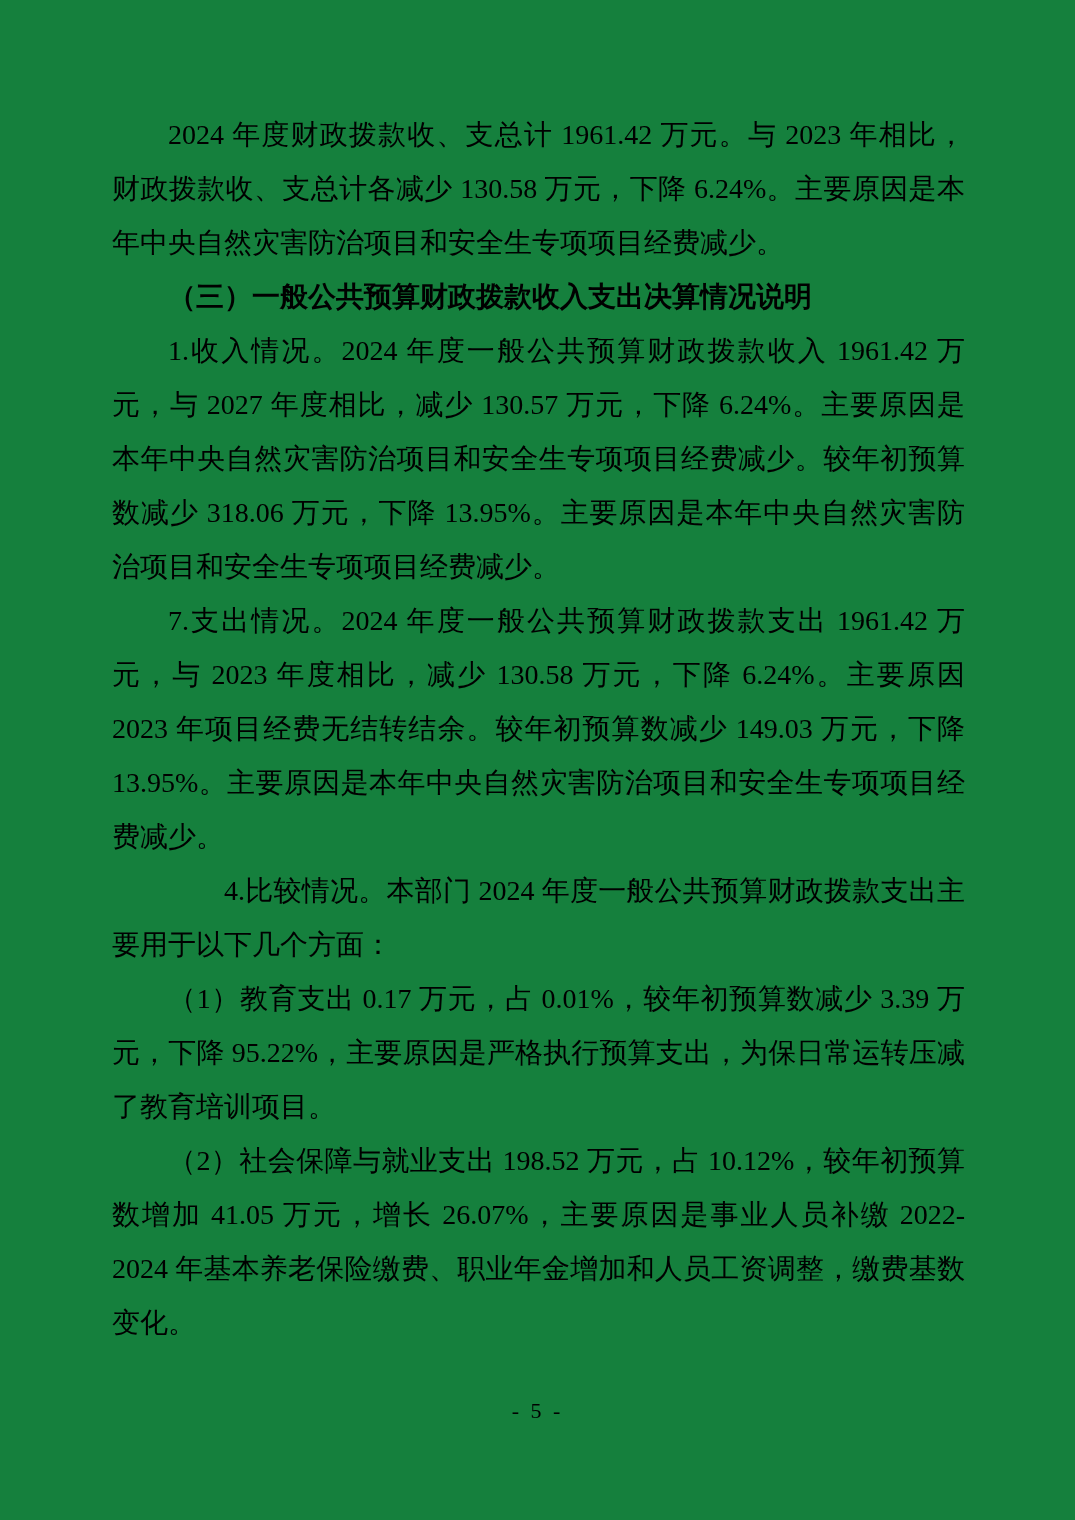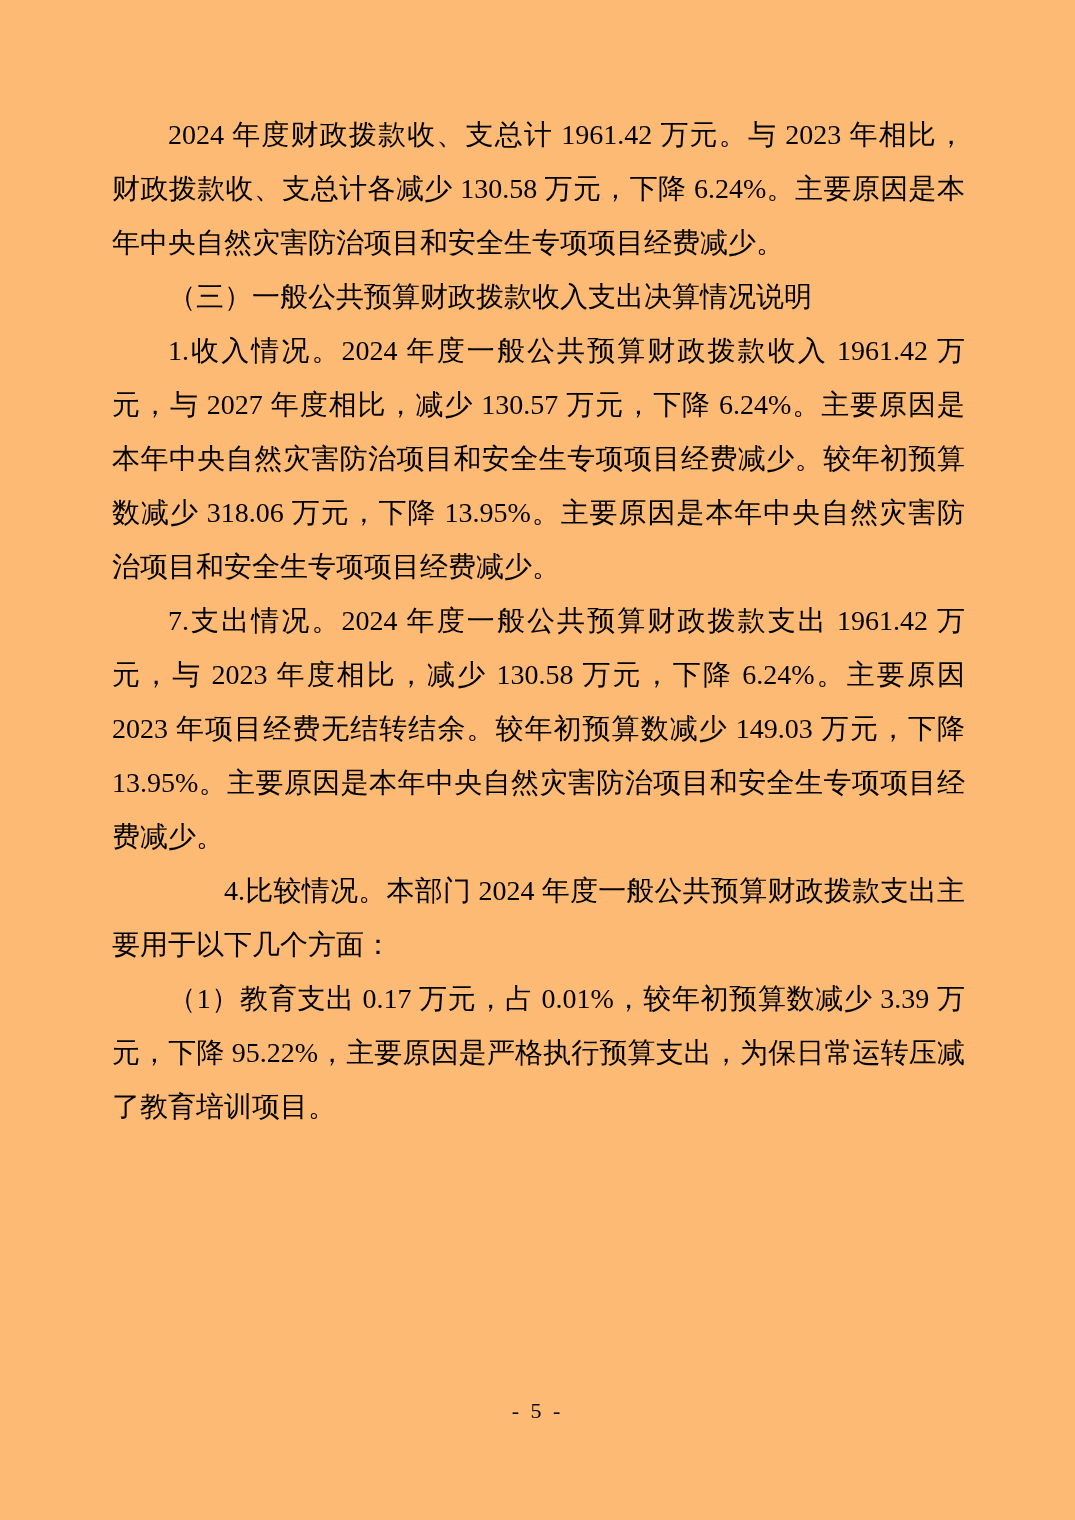--- a/index.html
+++ b/index.html
@@ -5,42 +5,42 @@
   html, body {
     margin: 0;
     padding: 0;
     background: #ffffff;
   }
   .page {
     position: relative;
     width: 1075px;
     height: 1520px;
     margin: 0 auto;
-    background: #fdba74;
+    background: #15803d;
     color: #000000;
     font-family: "Liberation Serif", "DejaVu Serif", serif;
     overflow: hidden;
   }
   .content {
     position: absolute;
     left: 112px;
     right: 110px;
     top: 108px;
     font-size: 28px;
     line-height: 54px;
     text-align: justify;
     text-justify: inter-ideograph;
   }
   .para {
     margin: 0;
     padding: 0;
   }
   .indent-2 { text-indent: 2em; }
   .indent-4 { text-indent: 4em; }
-  .heading  { font-weight: normal; }
+  .heading  { font-weight: bold; }
   .lead     { font-weight: normal; }
   .page-number {
     position: absolute;
     left: 0;
     right: 0;
     top: 1398px;
     text-align: center;
     font-size: 22px;
     letter-spacing: 3px;
     color: #000000;
@@ -58,17 +58,18 @@
 
     <p class="para indent-2"><span class="lead">1.收入情况。</span><span>2024 年度一般公共预算财政拨款收入 1961.42 万元，与 2027 年度相比，减少 130.57 万元，下降 6.24%。主要原因是本年中央自然灾害防治项目和安全生专项项目经费减少。较年初预算数减少 318.06 万元，下降 13.95%。主要原因是本年中央自然灾害防治项目和安全生专项项目经费减少。</span></p>
 
     <p class="para indent-2"><span class="lead">7.支出情况。</span><span>2024 年度一般公共预算财政拨款支出 1961.42 万元，与 2023 年度相比，减少 130.58 万元，下降 6.24%。主要原因 2023 年项目经费无结转结余。较年初预算数减少 149.03 万元，下降 13.95%。主要原因是本年中央自然灾害防治项目和安全生专项项目经费减少。</span></p>
 
 
     <p class="para indent-4"><span class="lead">4.比较情况。</span><span>本部门 2024 年度一般公共预算财政拨款支出主要用于以下几个方面：</span></p>
 
     <p class="para indent-2"><span>（1）教育支出 0.17 万元，占 0.01%，较年初预算数减少 3.39 万元，下降 95.22%，主要原因是严格执行预算支出，为保日常运转压减了教育培训项目。</span></p>
 
+    <p class="para indent-2"><span>（2）社会保障与就业支出 198.52 万元，占 10.12%，较年初预算数增加 41.05 万元，增长 26.07%，主要原因是事业人员补缴 2022-2024 年基本养老保险缴费、职业年金增加和人员工资调整，缴费基数变化。</span></p>
 
   </div>
 
   <div class="page-number">- 5 -</div>
 </div>
 
 </body></html>

